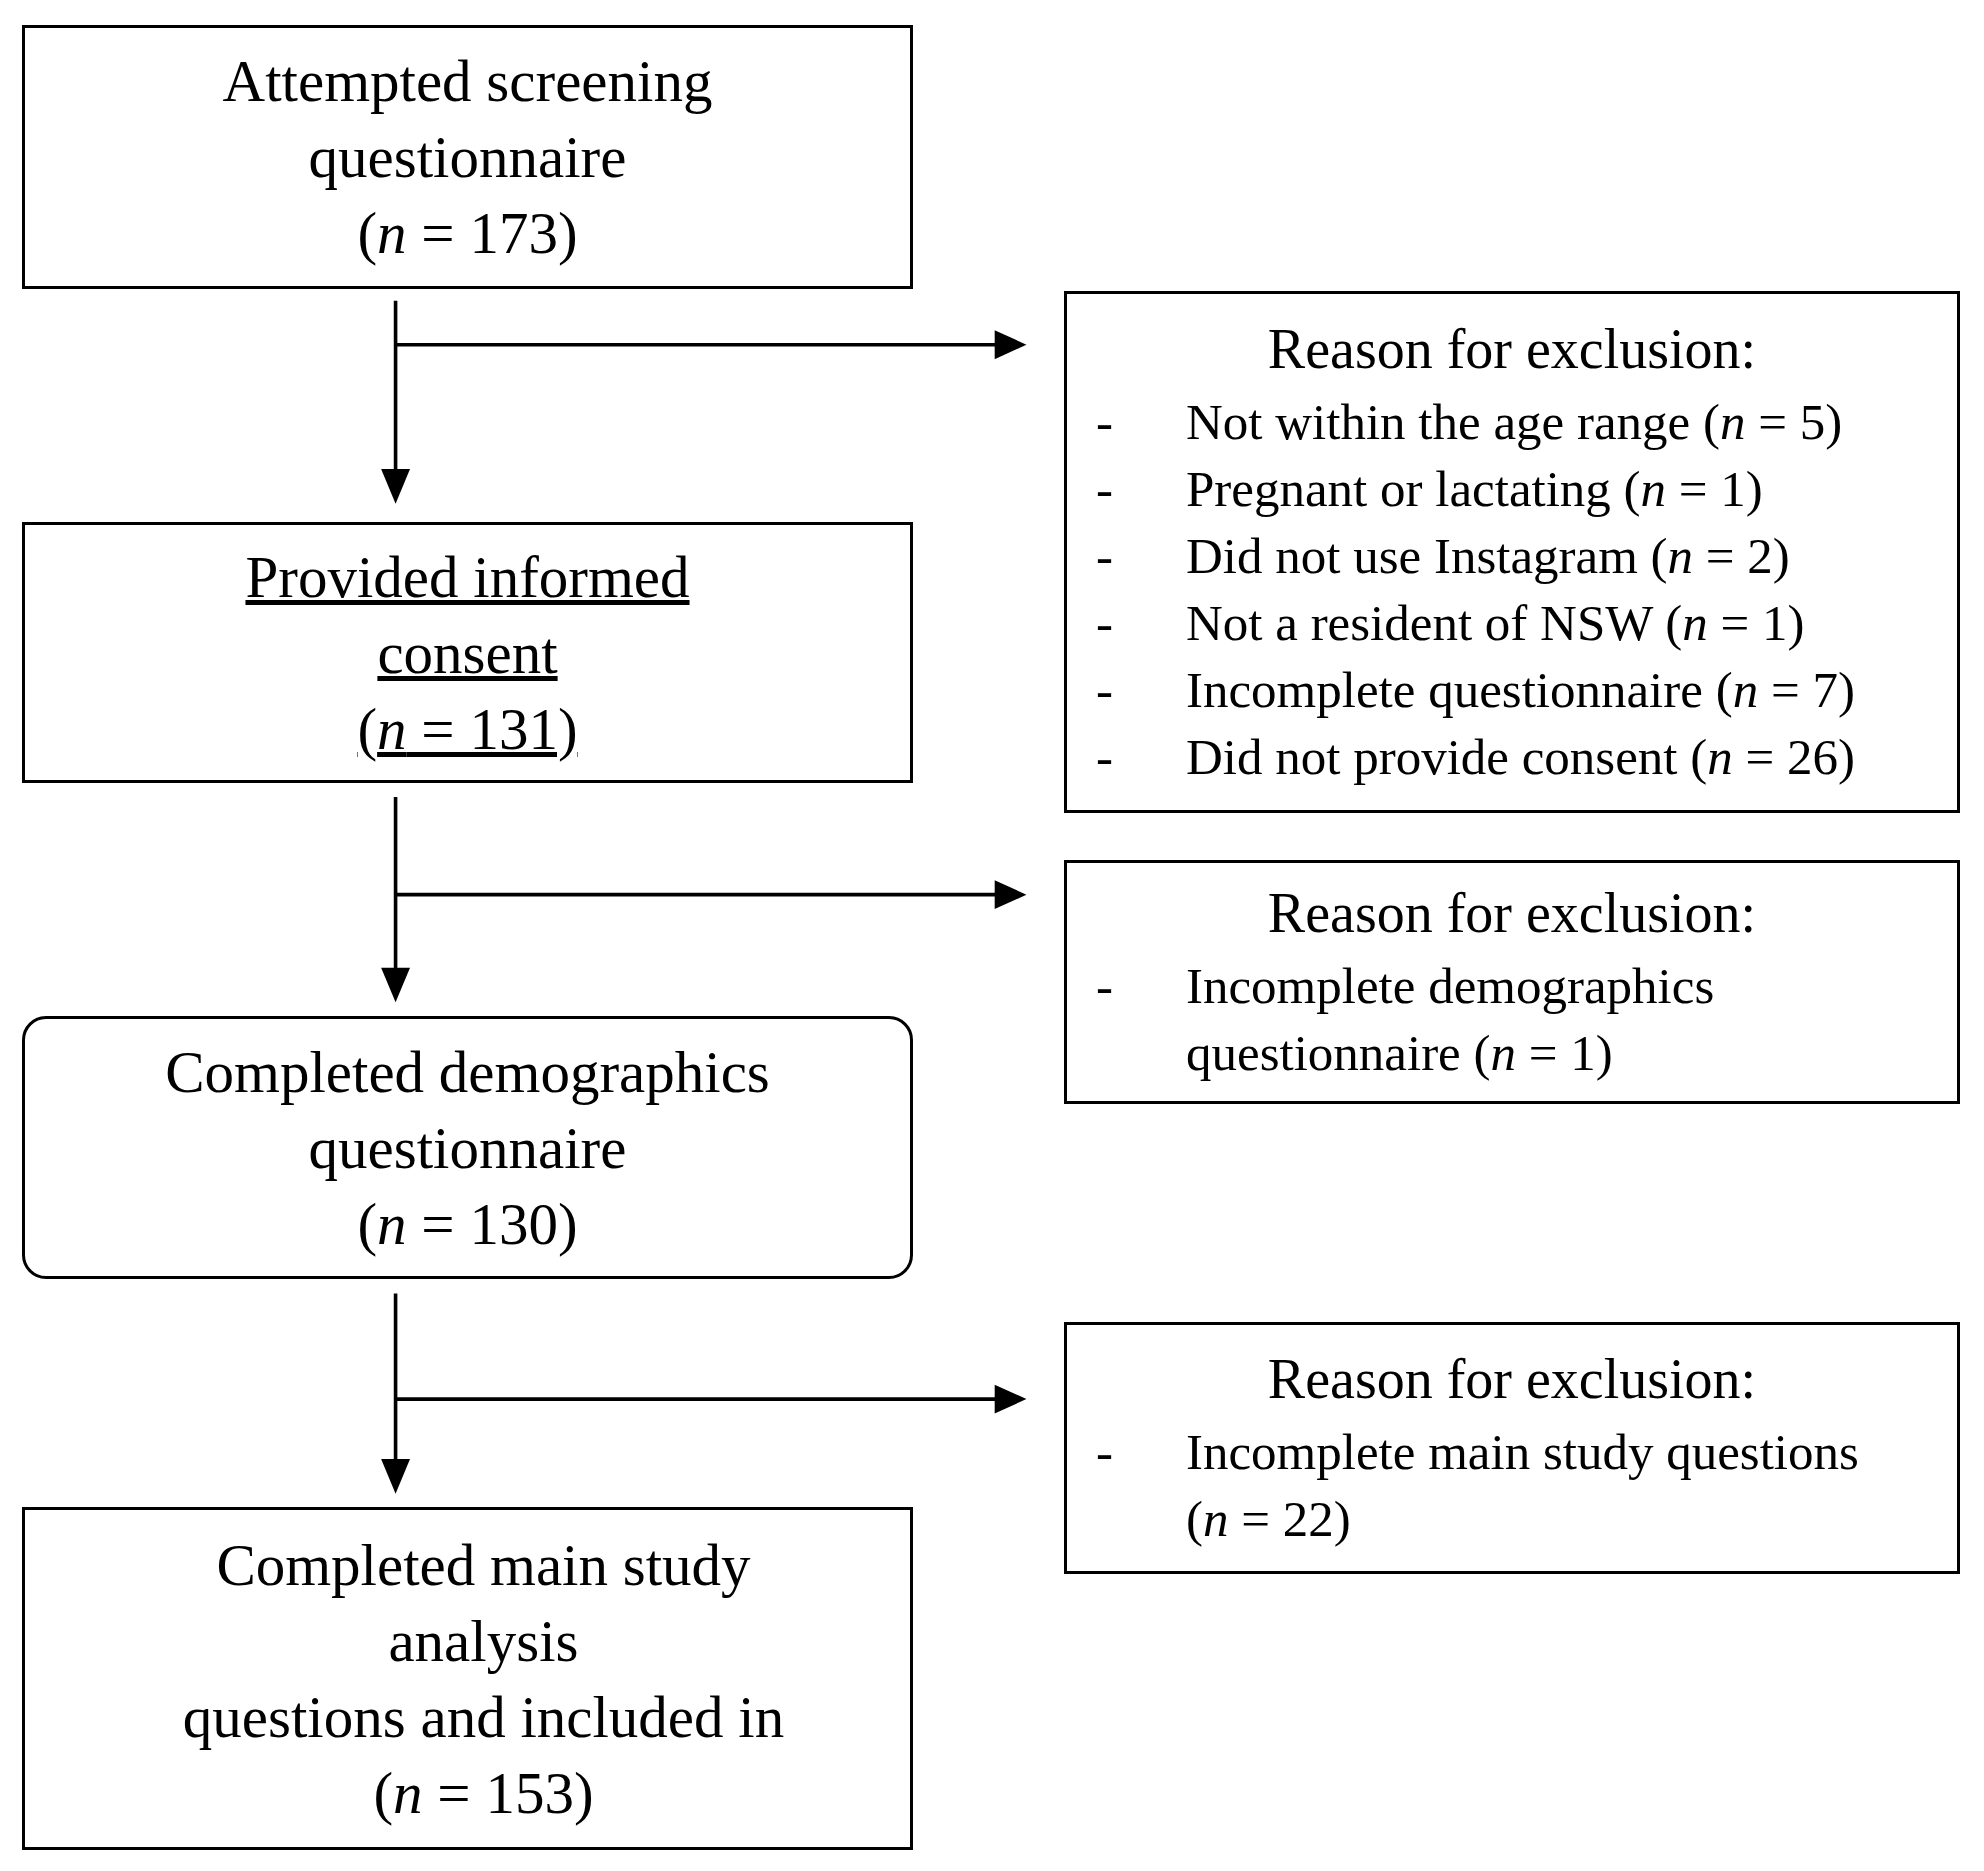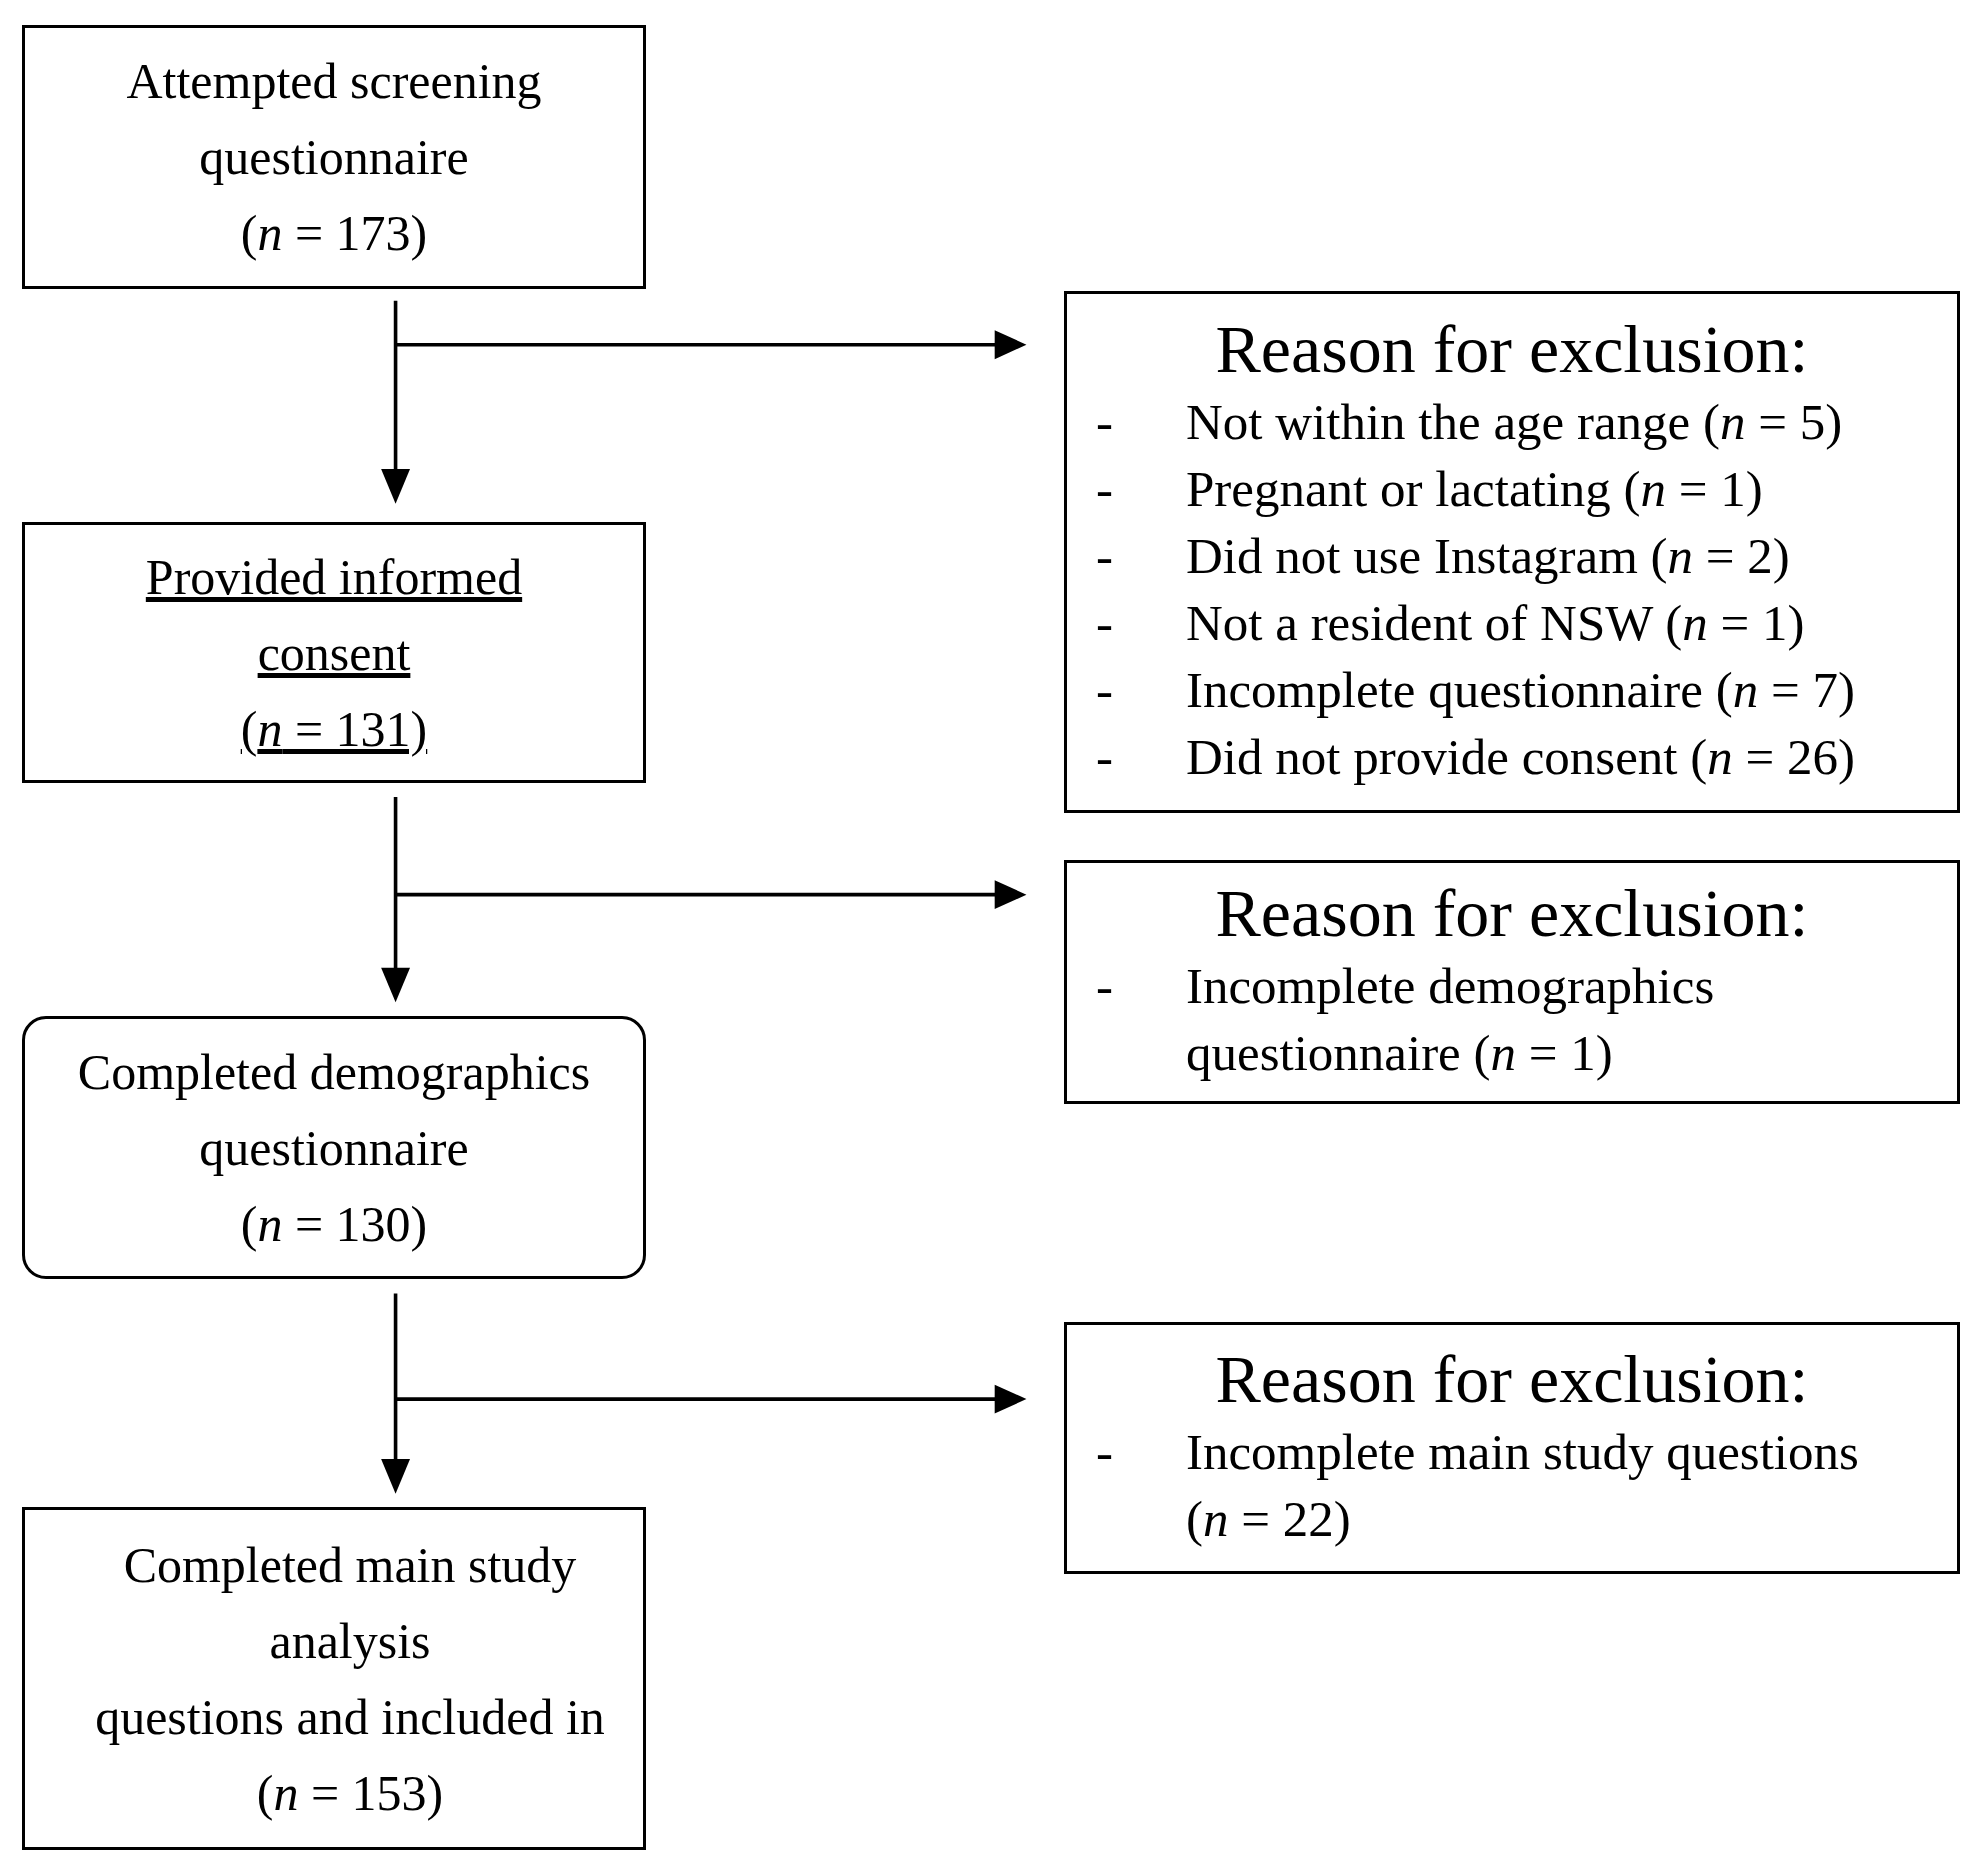--- a/index.html
+++ b/index.html
@@ -19,48 +19,48 @@
   .arrow-layer {
     position: absolute;
     left: 0;
     top: 0;
     width: 1985px;
     height: 1871px;
   }
   .fbox {
     position: absolute;
     left: 22px;
-    width: 624px;
+    width: 891px;
     border: 3.6px solid #000000;
     box-sizing: border-box;
     background: #ffffff;
     display: flex;
     flex-direction: column;
     justify-content: center;
     align-items: center;
     text-align: center;
-    font-size: 50px;
+    font-size: 59px;
     line-height: 76px;
   }
   .ebox {
     position: absolute;
     left: 1064px;
     width: 896px;
     border: 3.6px solid #000000;
     box-sizing: border-box;
     background: #ffffff;
     display: flex;
     flex-direction: column;
     justify-content: center;
     font-size: 51px;
     line-height: 67px;
   }
   .etitle {
     text-align: center;
-    font-size: 68px;
+    font-size: 56px;
     line-height: 72px;
     margin-bottom: 4.3px;
   }
   .eitem {
     display: flex;
     flex-direction: row;
     align-items: flex-start;
     padding-left: 29px;
     padding-right: 11px;
   }

